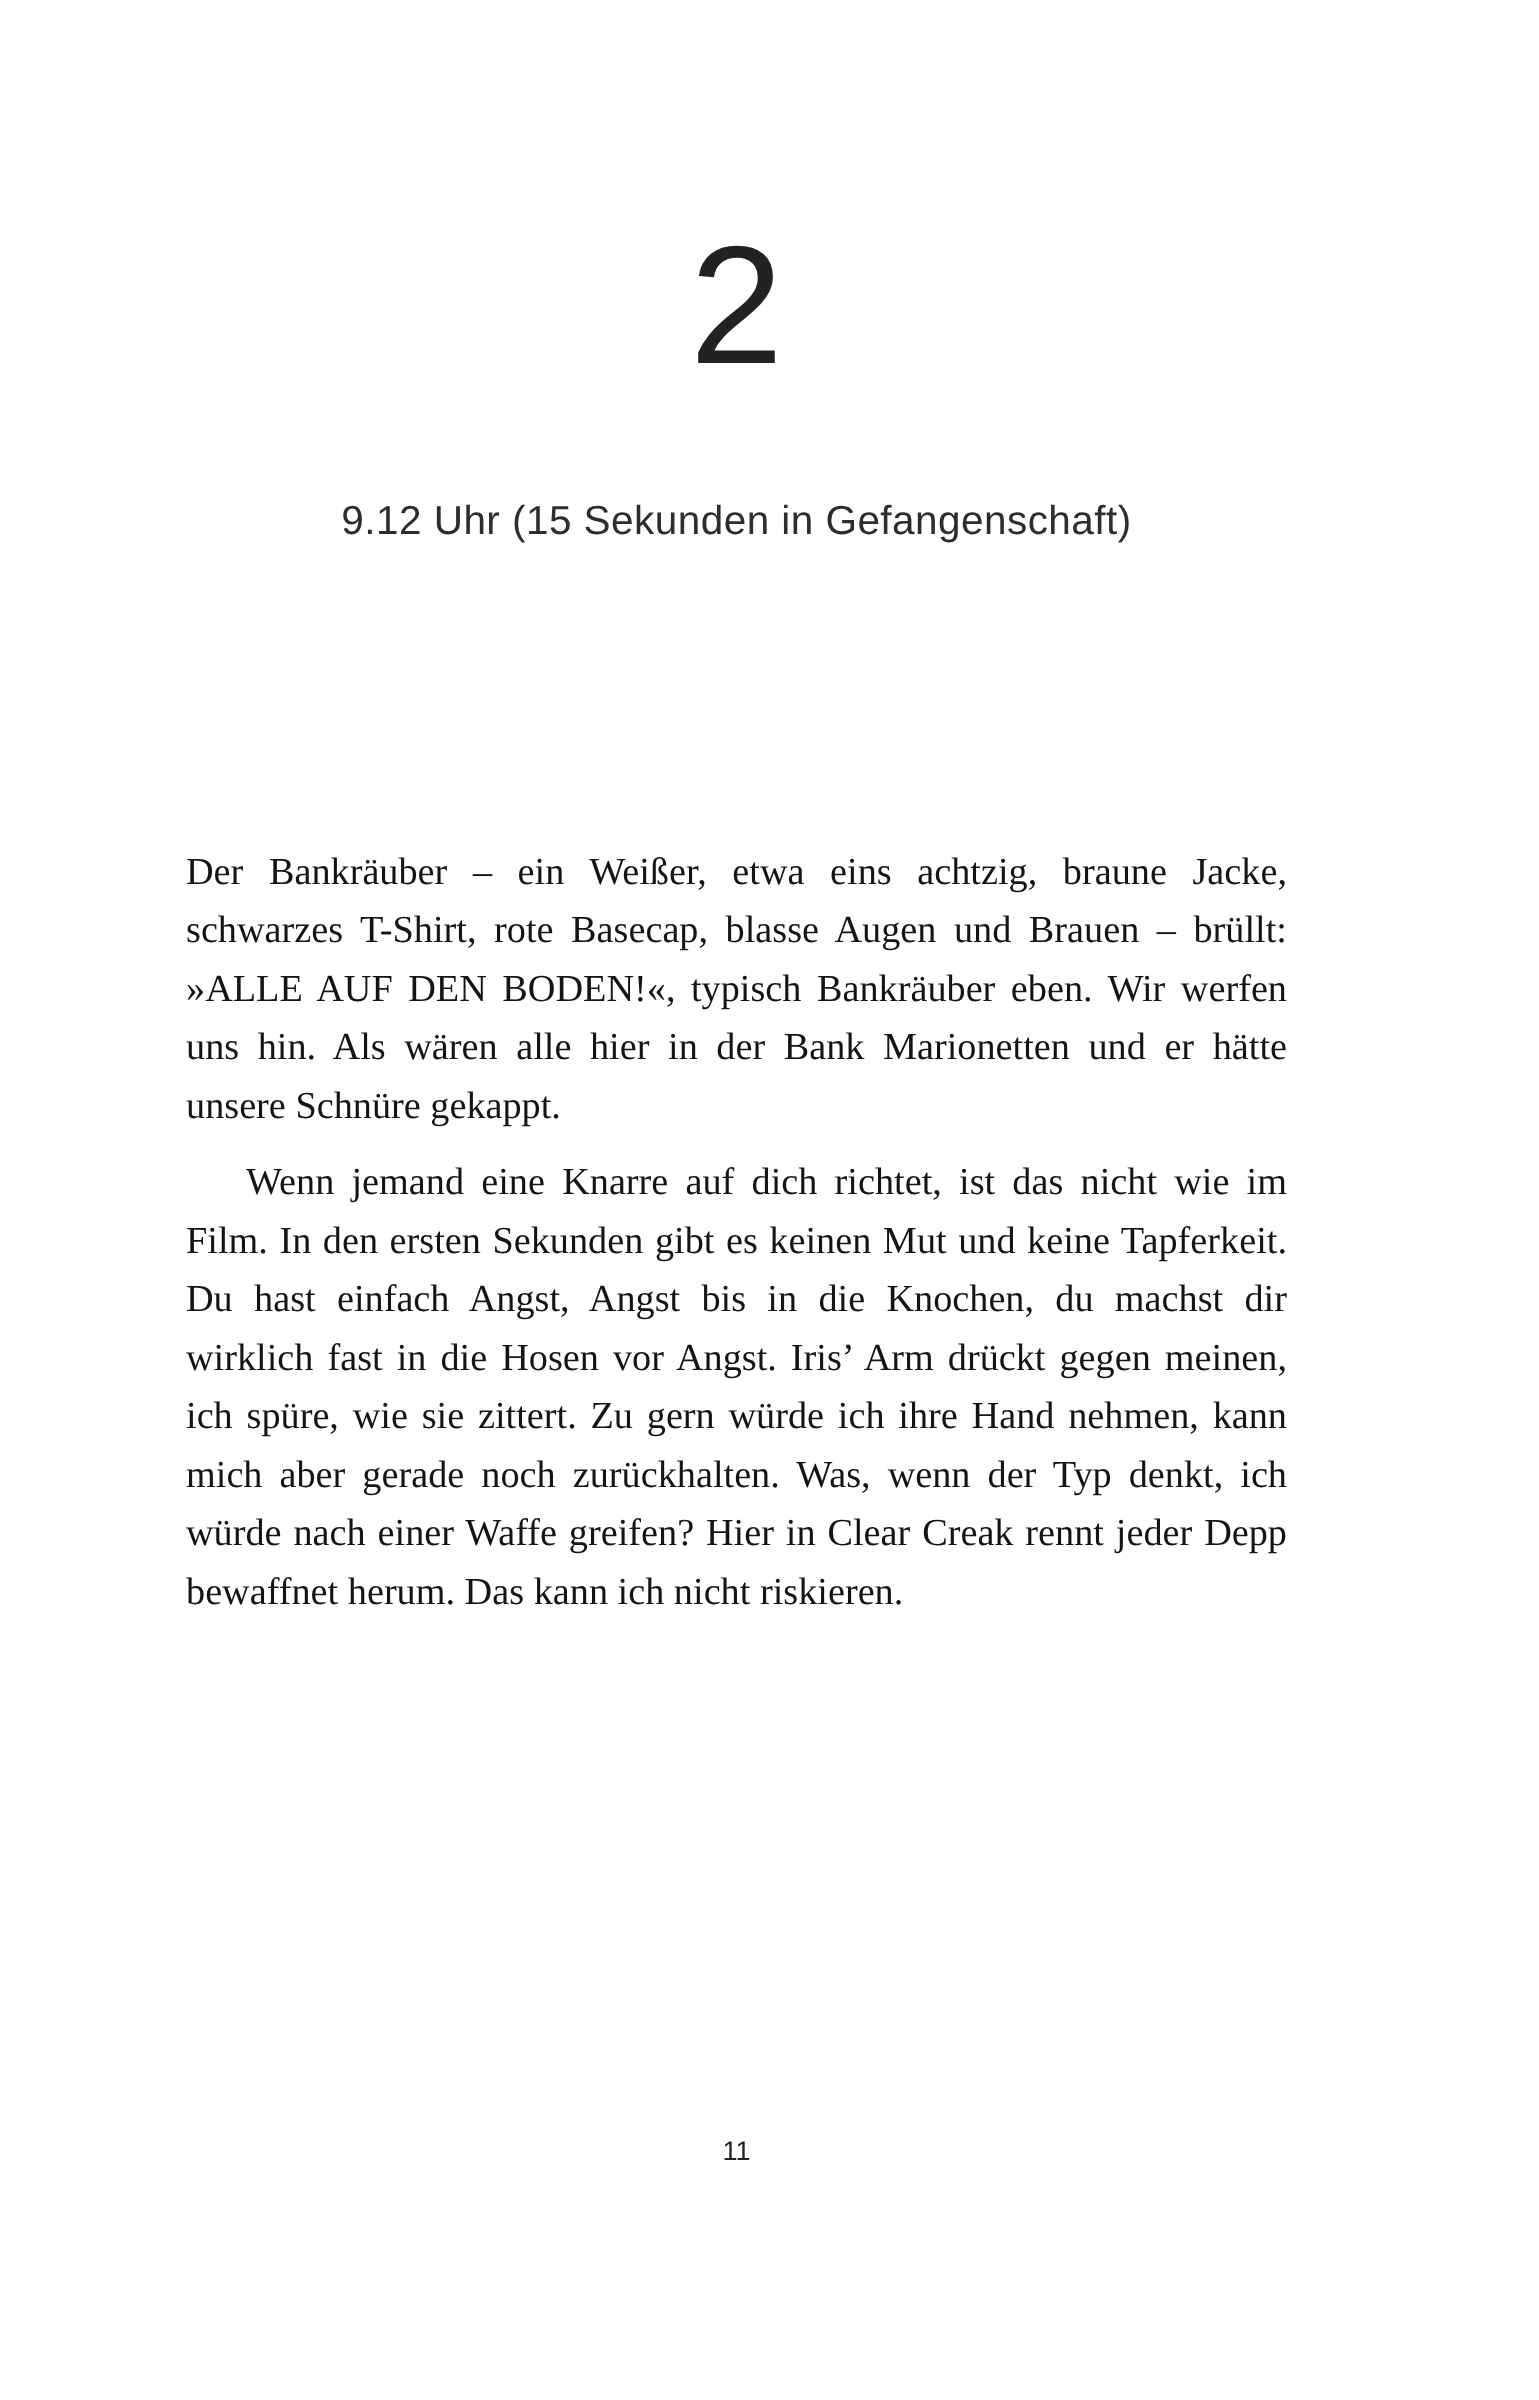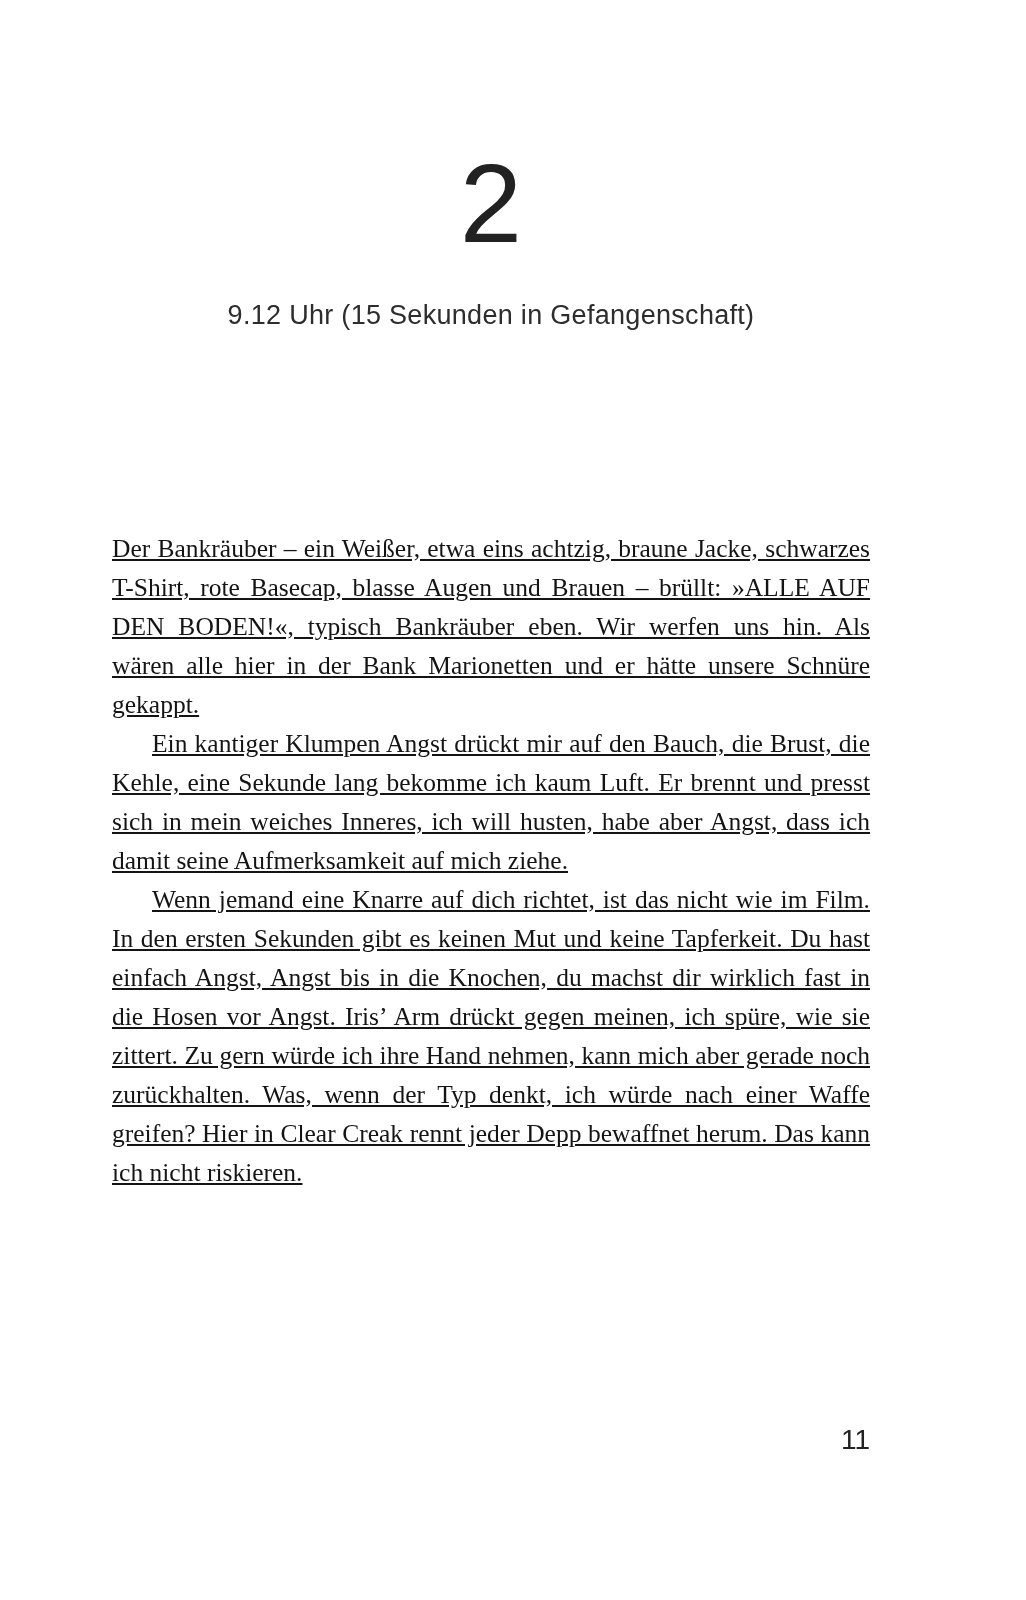--- a/index.html
+++ b/index.html
@@ -24,70 +24,68 @@
   .chapter-number {
     margin-top: 148px;
     text-align: center;
     font-family: "Liberation Sans", "DejaVu Sans", sans-serif;
     font-weight: 200;
     font-size: 112px;
     line-height: 1;
     color: #222222;
   }
   .chapter-subtitle {
-    margin-top: 40px;
+    margin-top: 72px;
     text-align: center;
     font-family: "Liberation Sans", "DejaVu Sans", sans-serif;
     font-weight: 400;
     font-size: 27px;
     letter-spacing: 0.3px;
     color: #2d2d2d;
   }
   .body-text {
     margin-top: 198px;
     font-family: "Liberation Serif", "DejaVu Serif", serif;
     font-size: 25.5px;
     line-height: 39px;
     text-align: justify;
     text-justify: inter-word;
     hyphens: auto;
     -webkit-hyphens: auto;
     color: #141414;
   }
   .body-text p {
-    margin: 0;
+    margin: 12px;
     padding: 0;
-    text-decoration: underline;
   }
   .body-text p.indented {
     text-indent: 40px;
   }
   .page-number {
     position: absolute;
     top: 1424px;
     left: 112px;
     width: 758px;
-    text-align: right;
+    text-align: center;
     font-family: "Liberation Sans", "DejaVu Sans", sans-serif;
-    font-size: 28px;
+    font-size: 18px;
     color: #222222;
   }
 </style>
 </head>
 <body>
 
 <div class="page">
   <div class="content">
 
     <div class="chapter-number">2</div>
 
     <div class="chapter-subtitle">9.12 Uhr (15 Sekunden in Gefangenschaft)</div>
 
     <div class="body-text">
       <p>Der Bankräuber – ein Weißer, etwa eins achtzig, braune Jacke, schwarzes T-Shirt, rote Basecap, blasse Augen und Brauen – brüllt: »ALLE AUF DEN BODEN!«, typisch Bankräuber eben. Wir werfen uns hin. Als wären alle hier in der Bank Marionetten und er hätte unsere Schnüre gekappt.</p>
-      <p class="indented">Ein kantiger Klumpen Angst drückt mir auf den Bauch, die Brust, die Kehle, eine Sekunde lang bekomme ich kaum Luft. Er brennt und presst sich in mein weiches Inneres, ich will husten, habe aber Angst, dass ich damit seine Aufmerksamkeit auf mich ziehe.</p>
       <p class="indented">Wenn jemand eine Knarre auf dich richtet, ist das nicht wie im Film. In den ersten Sekunden gibt es keinen Mut und keine Tapferkeit. Du hast einfach Angst, Angst bis in die Knochen, du machst dir wirklich fast in die Hosen vor Angst. Iris’ Arm drückt gegen meinen, ich spüre, wie sie zittert. Zu gern würde ich ihre Hand nehmen, kann mich aber gerade noch zurückhalten. Was, wenn der Typ denkt, ich würde nach einer Waffe greifen? Hier in Clear Creak rennt jeder Depp bewaffnet herum. Das kann ich nicht riskieren.</p>
     </div>
 
   </div>
 
   <div class="page-number">11</div>
 </div>
 
 </body></html>

